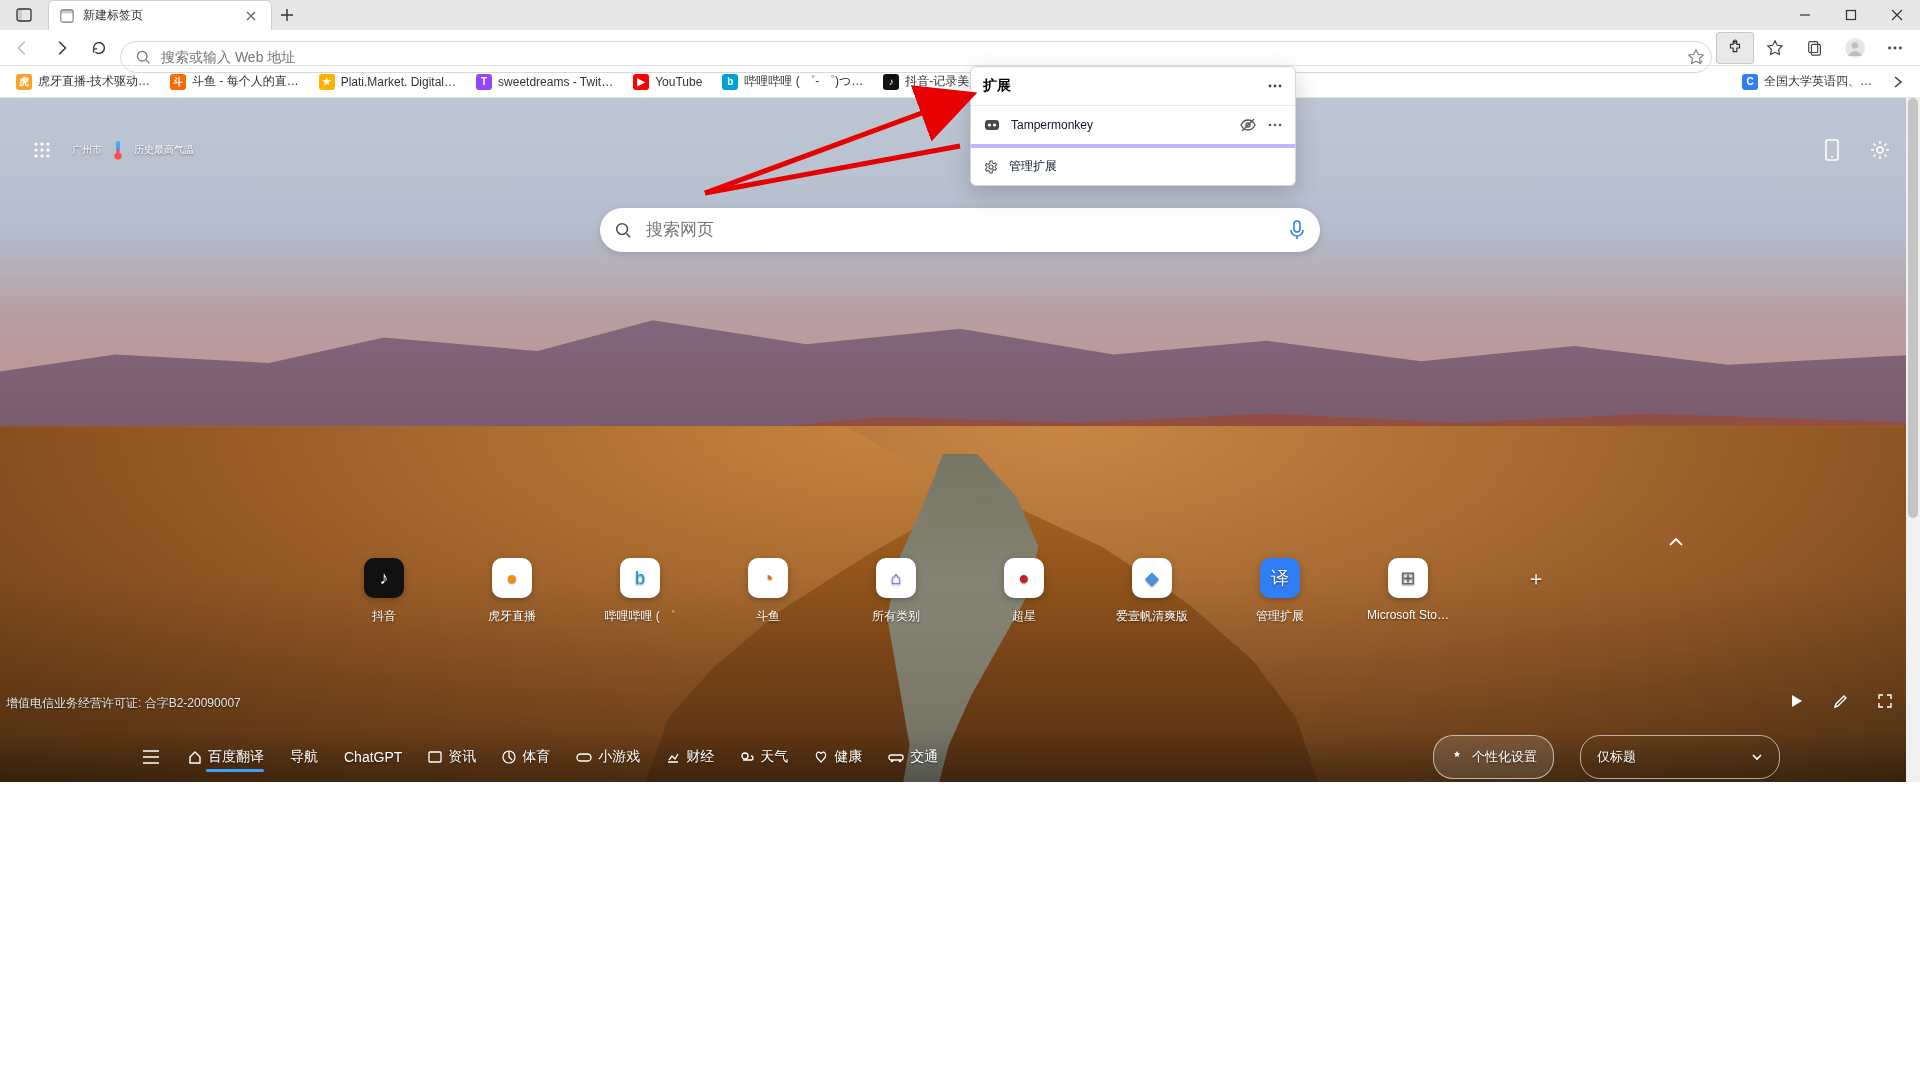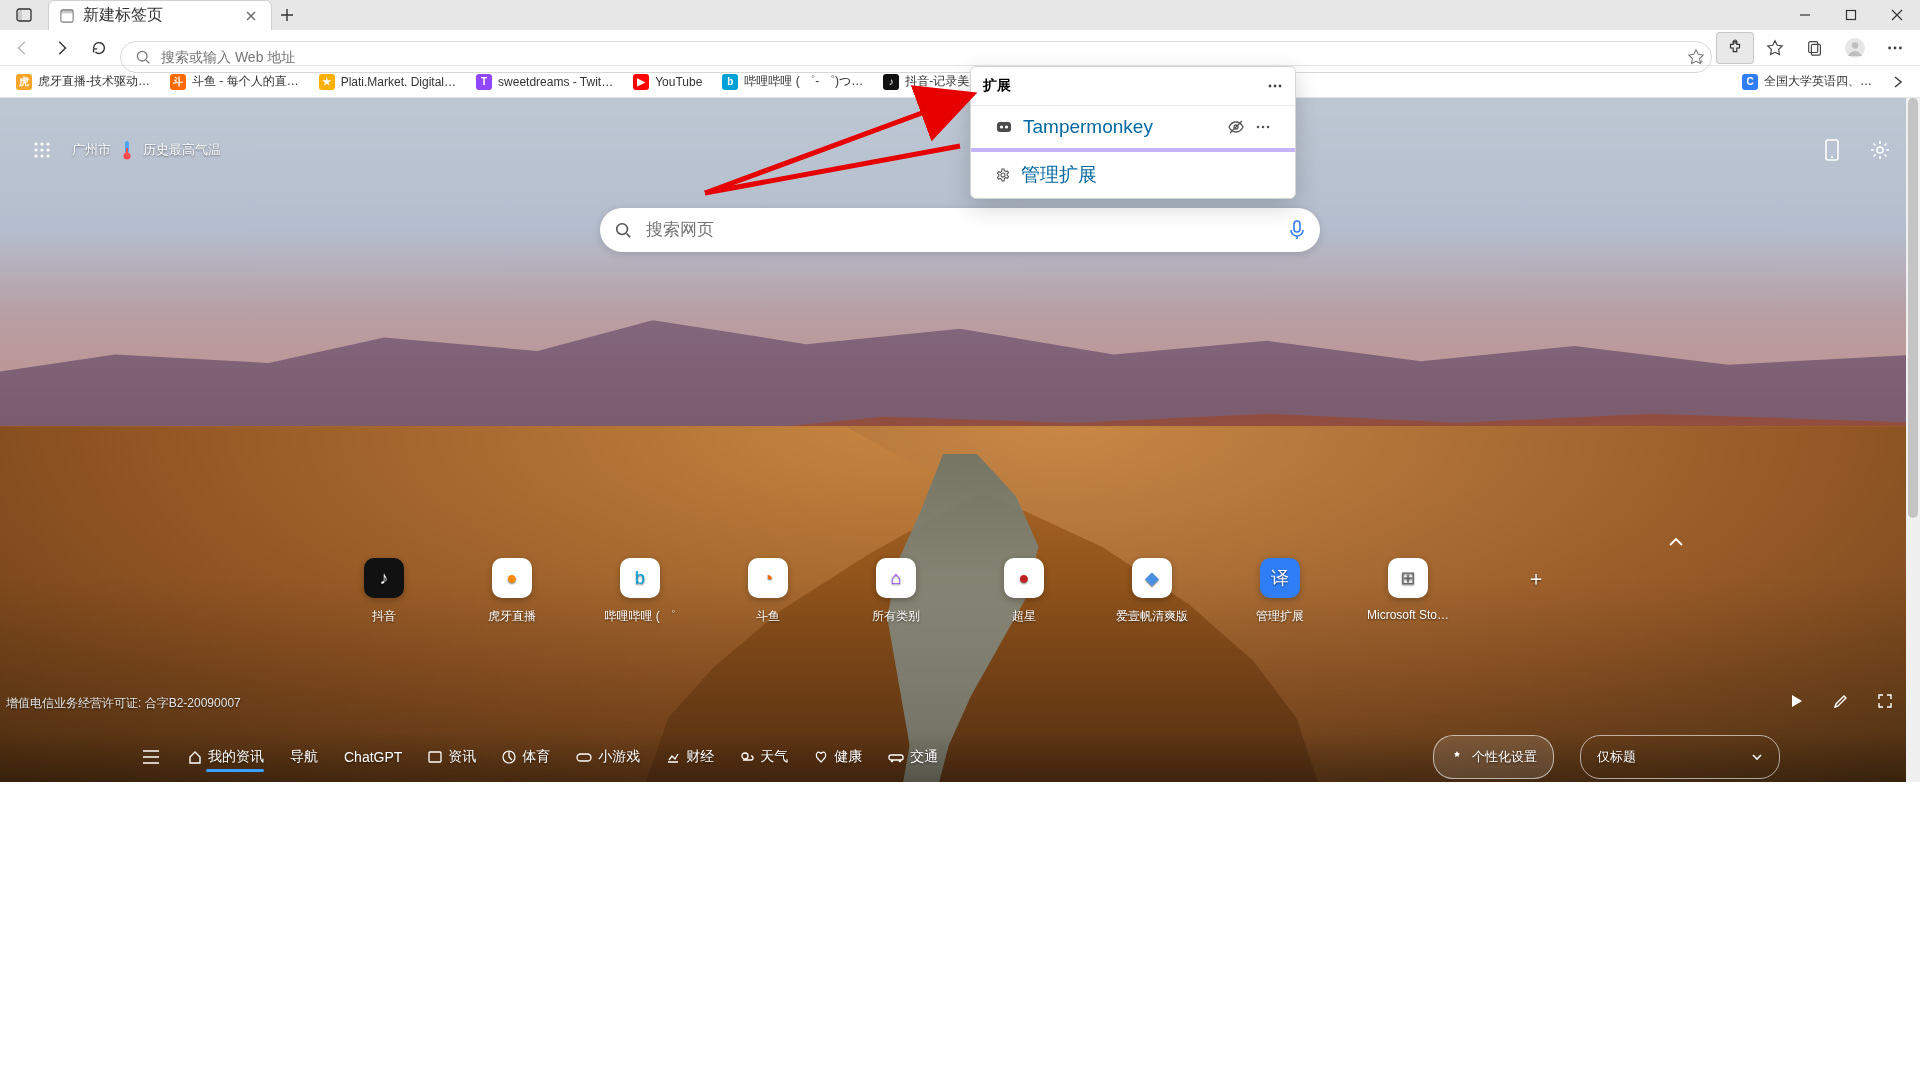--- a/index.html
+++ b/index.html
@@ -1,20 +1,20 @@
 <!DOCTYPE html>
 <html><head>
 <meta charset="utf-8">
 <style>
   *{box-sizing:border-box;margin:0;padding:0;font-family:"Segoe UI","Microsoft YaHei",Arial,sans-serif;}
   body{width:1920px;height:1080px;overflow:hidden;background:#fff;}
   
   .titlebar{height:30px;background:#e7e7e7;display:flex;align-items:stretch;position:relative;}
   .titlebar .tabs-icon{width:48px;display:flex;align-items:center;justify-content:center;color:#333;}
-  .tab{display:flex;align-items:center;gap:8px;background:#fff;border-radius:6px 6px 0 0;padding:0 12px 0 10px;height:30px;min-width:224px;max-width:224px;border:1px solid #d0d0d0;border-bottom:none;color:#333;font-size:16px;}
+  .tab{display:flex;align-items:center;gap:8px;background:#fff;border-radius:6px 6px 0 0;padding:0 12px 0 10px;height:30px;min-width:224px;max-width:224px;border:1px solid #d0d0d0;border-bottom:none;color:#333;font-size:12px;}
   .tab .favicon{width:16px;height:16px;display:flex;align-items:center;justify-content:center;color:#555;}
   .tab .tab-title{flex:1;white-space:nowrap;overflow:hidden;text-overflow:ellipsis;}
   .tab .close{width:16px;height:16px;display:flex;align-items:center;justify-content:center;color:#666;}
   .newtab-btn{width:30px;display:flex;align-items:center;justify-content:center;color:#333;font-size:16px;}
   .win-controls{position:absolute;right:0;top:0;display:flex;height:30px;}
   .win-controls div{width:46px;display:flex;align-items:center;justify-content:center;color:#333;}
   
   .toolbar{height:36px;background:#fff;display:flex;align-items:center;padding:0 6px;gap:4px;border-bottom:1px solid #e4e4e4;}
   .nav-btn{width:34px;height:32px;display:flex;align-items:center;justify-content:center;color:#333;border-radius:4px;}
   .nav-btn.disabled{color:#b7b7b7;}
@@ -38,21 +38,21 @@
   .mesa{position:absolute;left:0;right:0;top:40%;height:22%;background:linear-gradient(#8a4a3f,#a15843);clip-path:polygon(0 50%,10% 42%,20% 44%,30% 36%,38% 40%,46% 30%,56% 34%,66% 28%,76% 34%,86% 28%,100% 34%,100% 100%,0 100%);}
   .ground{position:absolute;left:0;right:0;top:48%;bottom:0;background:linear-gradient(#b57130 0%,#93551b 40%,#6f3e17 100%);}
   .canyon-left{position:absolute;left:0;top:48%;width:58%;bottom:0;background:radial-gradient(120% 140% at 80% 0%,#c68540 0%,#8f5322 60%,#5e3813 100%);clip-path:polygon(0 0,100% 0,94% 10%,86% 22%,78% 36%,70% 52%,64% 68%,60% 82%,58% 100%,0 100%);}
   .canyon-right{position:absolute;right:0;top:48%;width:56%;bottom:0;background:radial-gradient(120% 140% at 20% 0%,#c78846 0%,#945826 60%,#5e3a16 100%);clip-path:polygon(0 0,100% 0,100% 100%,44% 100%,42% 82%,38% 66%,32% 50%,24% 34%,14% 20%,6% 10%);}
   .river{position:absolute;left:50%;top:52%;width:280px;height:52%;transform:translateX(-50%);background:linear-gradient(#6e7468,#8c9084,#9ba090);clip-path:polygon(44% 0,56% 0,70% 12%,78% 26%,74% 40%,64% 54%,54% 68%,46% 82%,40% 100%,28% 100%,32% 82%,28% 64%,24% 46%,28% 30%,36% 16%);opacity:.9;}
   .darken{position:absolute;inset:0;background:linear-gradient(rgba(0,0,0,.05),transparent 30%,transparent 70%,rgba(0,0,0,.25));}
   
   .ntp-top{position:absolute;top:38px;left:28px;right:26px;display:flex;justify-content:space-between;align-items:center;color:#fff;}
   .ntp-top-left{display:flex;align-items:center;gap:16px;}
   .apps-btn{width:28px;height:28px;display:flex;align-items:center;justify-content:center;}
-  .weather{display:flex;align-items:center;gap:8px;font-size:13px;text-shadow:0 1px 2px rgba(0,0,0,.5);}
+  .weather{display:flex;align-items:center;gap:8px;font-size:10px;text-shadow:0 1px 2px rgba(0,0,0,.5);}
   .ntp-top-right{display:flex;align-items:center;gap:20px;color:#fff;}
   .ntp-top-right .ic2{width:28px;height:28px;display:flex;align-items:center;justify-content:center;}
   
   .searchbox{position:absolute;top:110px;left:50%;transform:translateX(-50%);width:720px;height:44px;background:#fff;border-radius:24px;display:flex;align-items:center;padding:0 14px;gap:14px;box-shadow:0 2px 8px rgba(0,0,0,.15);}
   .searchbox input{flex:1;border:none;outline:none;font-size:17px;}
   .searchbox .mic{color:#2f7ef6;}
   
   .quicklinks{position:absolute;left:50%;transform:translateX(-50%);top:460px;display:flex;gap:58px;align-items:flex-start;}
   .ql{display:flex;flex-direction:column;align-items:center;gap:10px;width:70px;color:#fff;font-size:12px;text-shadow:0 1px 2px rgba(0,0,0,.6);white-space:nowrap;}
   .ql .tile{width:40px;height:40px;border-radius:10px;background:#fff;display:flex;align-items:center;justify-content:center;font-size:18px;box-shadow:0 2px 6px rgba(0,0,0,.25);}
@@ -69,21 +69,21 @@
   .feed-item{display:flex;align-items:center;gap:6px;}
   .feed-item.myfeed{position:relative;}
   .feed-item.myfeed::after{content:"";position:absolute;left:18px;right:0;bottom:-6px;height:3px;background:#3aa0ff;border-radius:2px;}
   .feed-spacer{flex:1;}
   .pill{border:1px solid rgba(255,255,255,.6);border-radius:20px;padding:12px 16px;display:flex;align-items:center;gap:8px;color:#fff;font-size:13px;}
   .pill.primary{background:rgba(255,255,255,.12);}
   .dropdown-pill{min-width:200px;justify-content:space-between;}
   
   .ext-popup{position:absolute;top:66px;left:970px;width:326px;background:#fff;border:1px solid #d4d4d4;border-radius:6px;box-shadow:0 8px 24px rgba(0,0,0,.18);z-index:50;overflow:hidden;}
   .ext-head{display:flex;align-items:center;justify-content:space-between;padding:10px 12px;border-bottom:1px solid #eaeaea;font-size:14px;font-weight:600;}
-  .ext-row{display:flex;align-items:center;gap:10px;padding:10px 24px;font-size:19px;color:#0369a1;}
+  .ext-row{display:flex;align-items:center;gap:10px;padding:10px 12px;font-size:12px;color:#0f172a;}
   .ext-row .grow{flex:1;}
   .ext-row.sep{border-top:4px solid #c4b5fd;}
   
   .arrow{position:absolute;top:78px;left:700px;z-index:60;pointer-events:none;}
   
   .blank{height:298px;background:#fff;}
   
   .vscroll{position:absolute;right:0;top:98px;bottom:298px;width:14px;background:#f0f0f0;}
   .vscroll .thumb{position:absolute;left:2px;right:2px;top:0;height:420px;background:#c4c4c4;border-radius:6px;}
   
@@ -395,21 +395,21 @@
   <div class="feedbar">
     <div class="feed-ham">
       <svg width="18" height="14" viewBox="0 0 18 14">
           <path d="M1 1H17M1 7H17M1 13H17" stroke="#fff" stroke-width="1.6"></path>
         </svg>
     </div>
     <div class="feed-item myfeed">
       <svg width="14" height="14" viewBox="0 0 14 14">
           <path d="M2 7 L7 2 L12 7 V13 H2 Z" fill="none" stroke="#fff" stroke-width="1.4"></path>
         </svg>
-      <span>我的资讯</span>
+      <span>百度翻译</span>
     </div>
     <div class="feed-item">
         <span>导航</span>
       </div>
     <div class="feed-item">
         <span>ChatGPT</span>
       </div>
     <div class="feed-item">
       <svg width="14" height="14" viewBox="0 0 14 14">
           <rect x="1" y="2" width="12" height="10" rx="1" fill="none" stroke="#fff" stroke-width="1.3"></rect>

